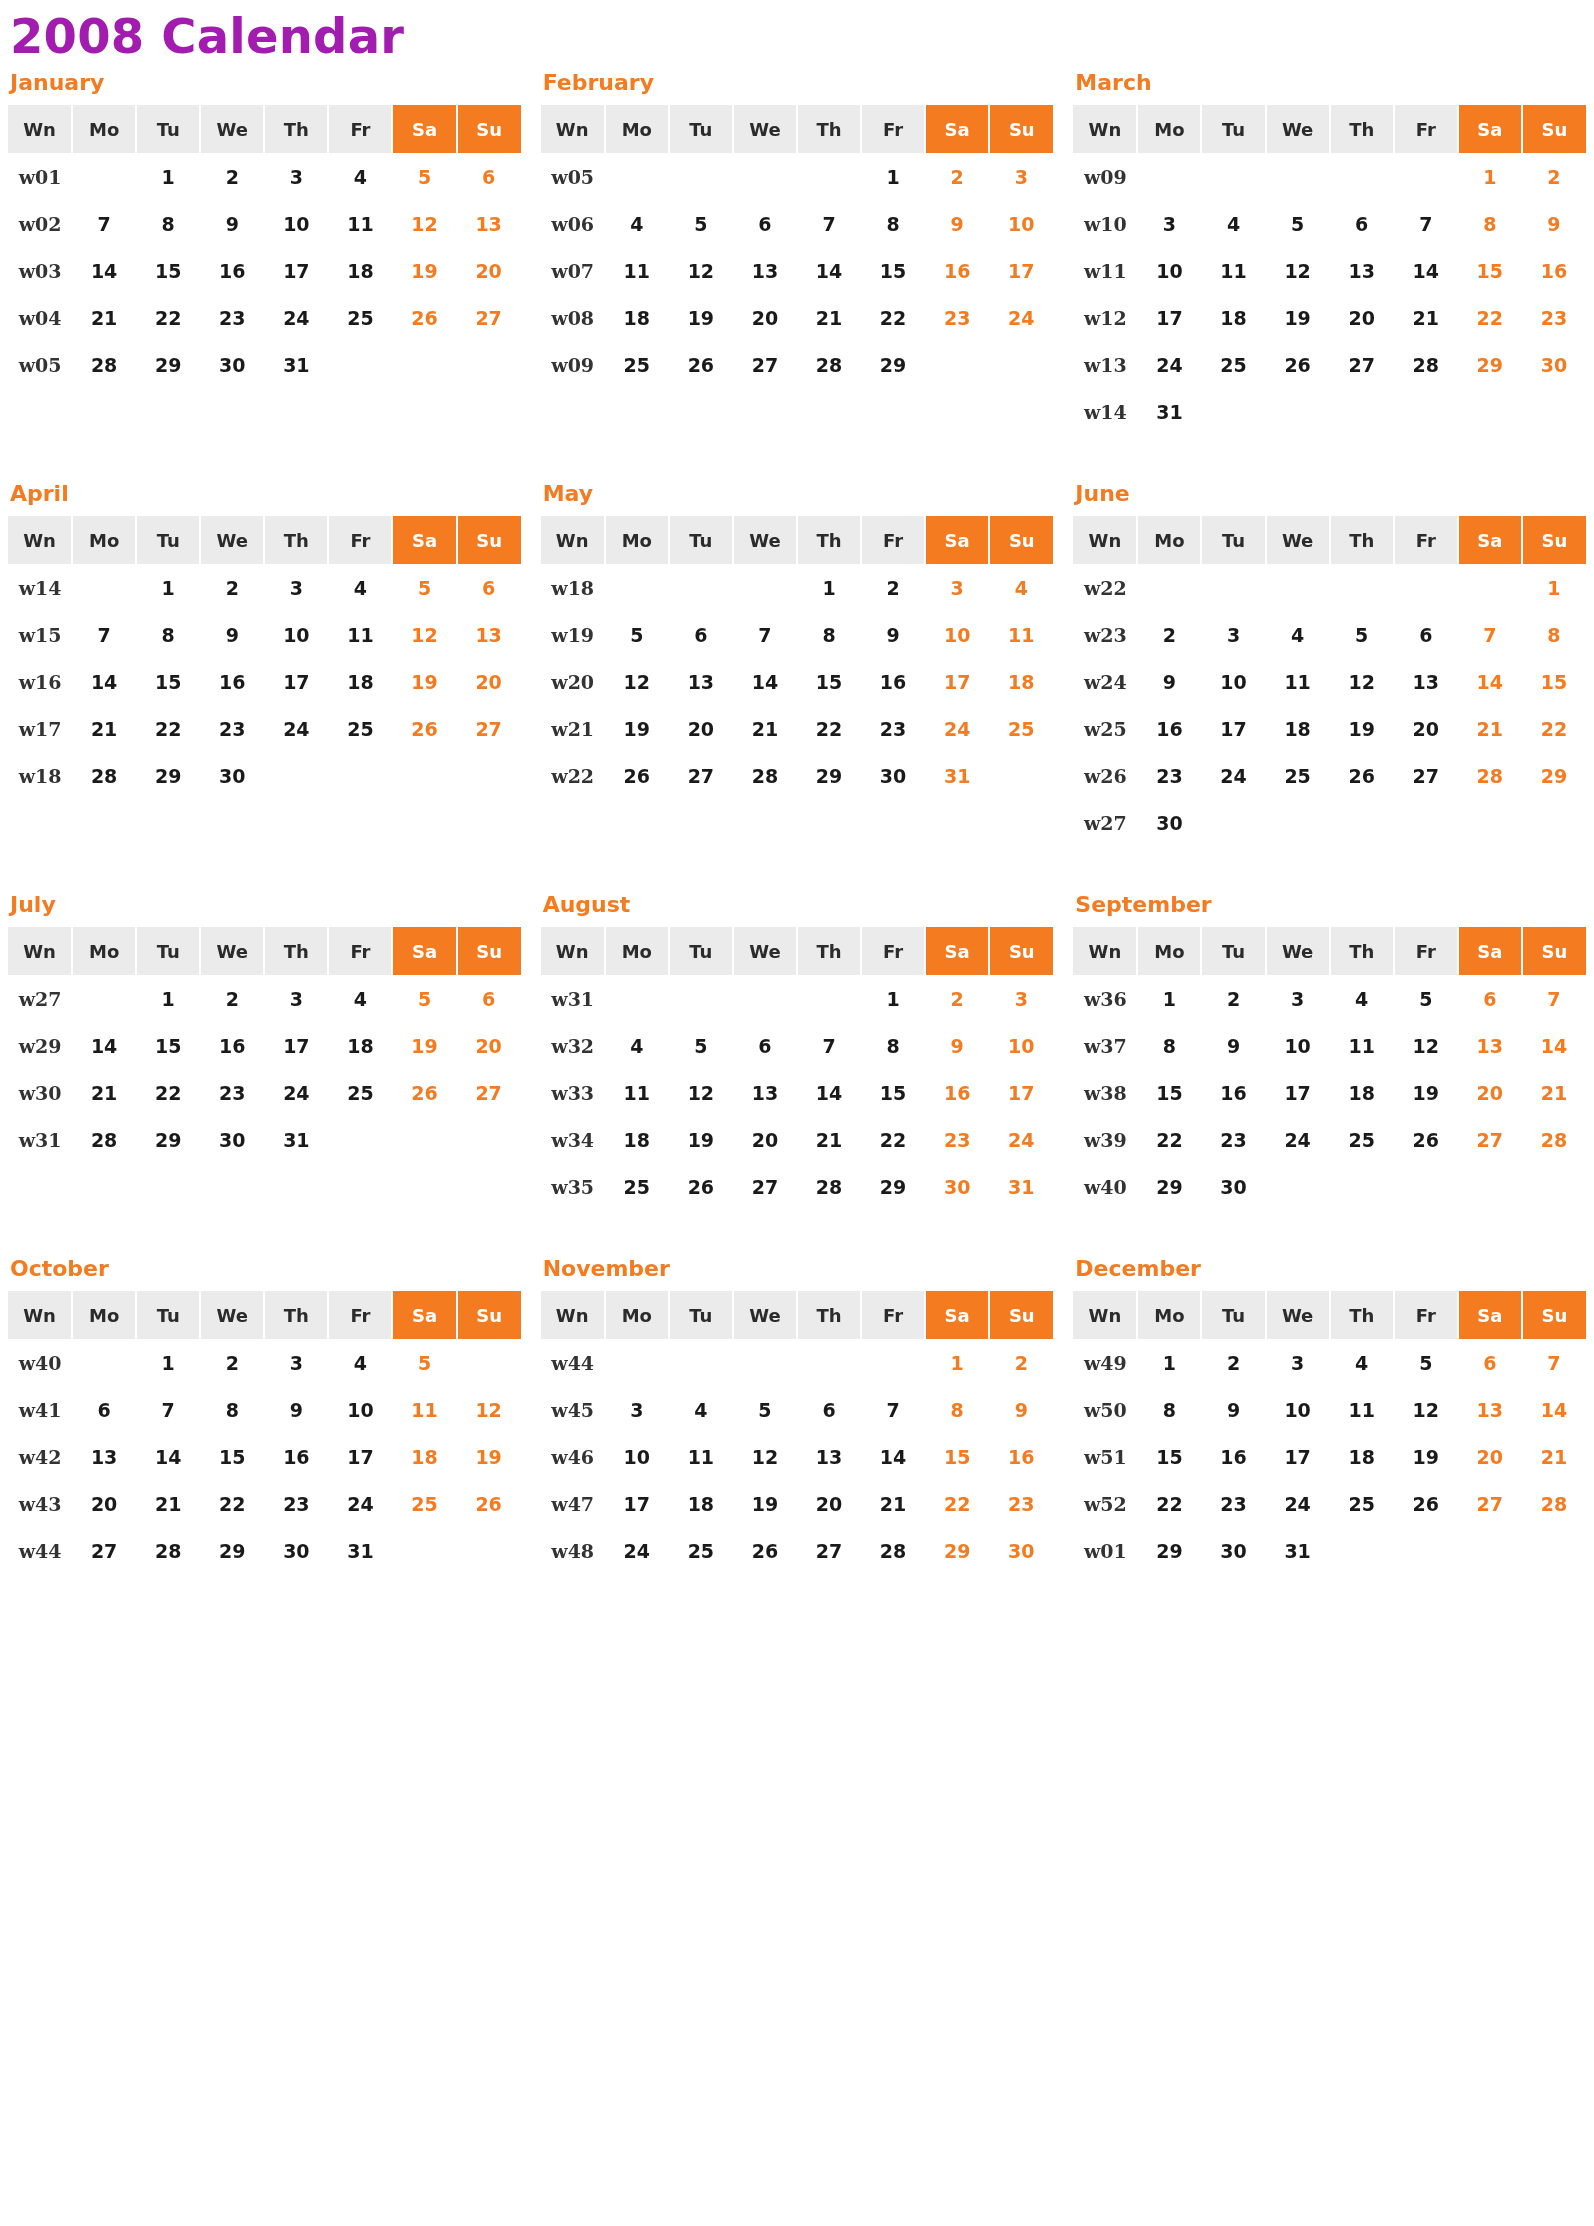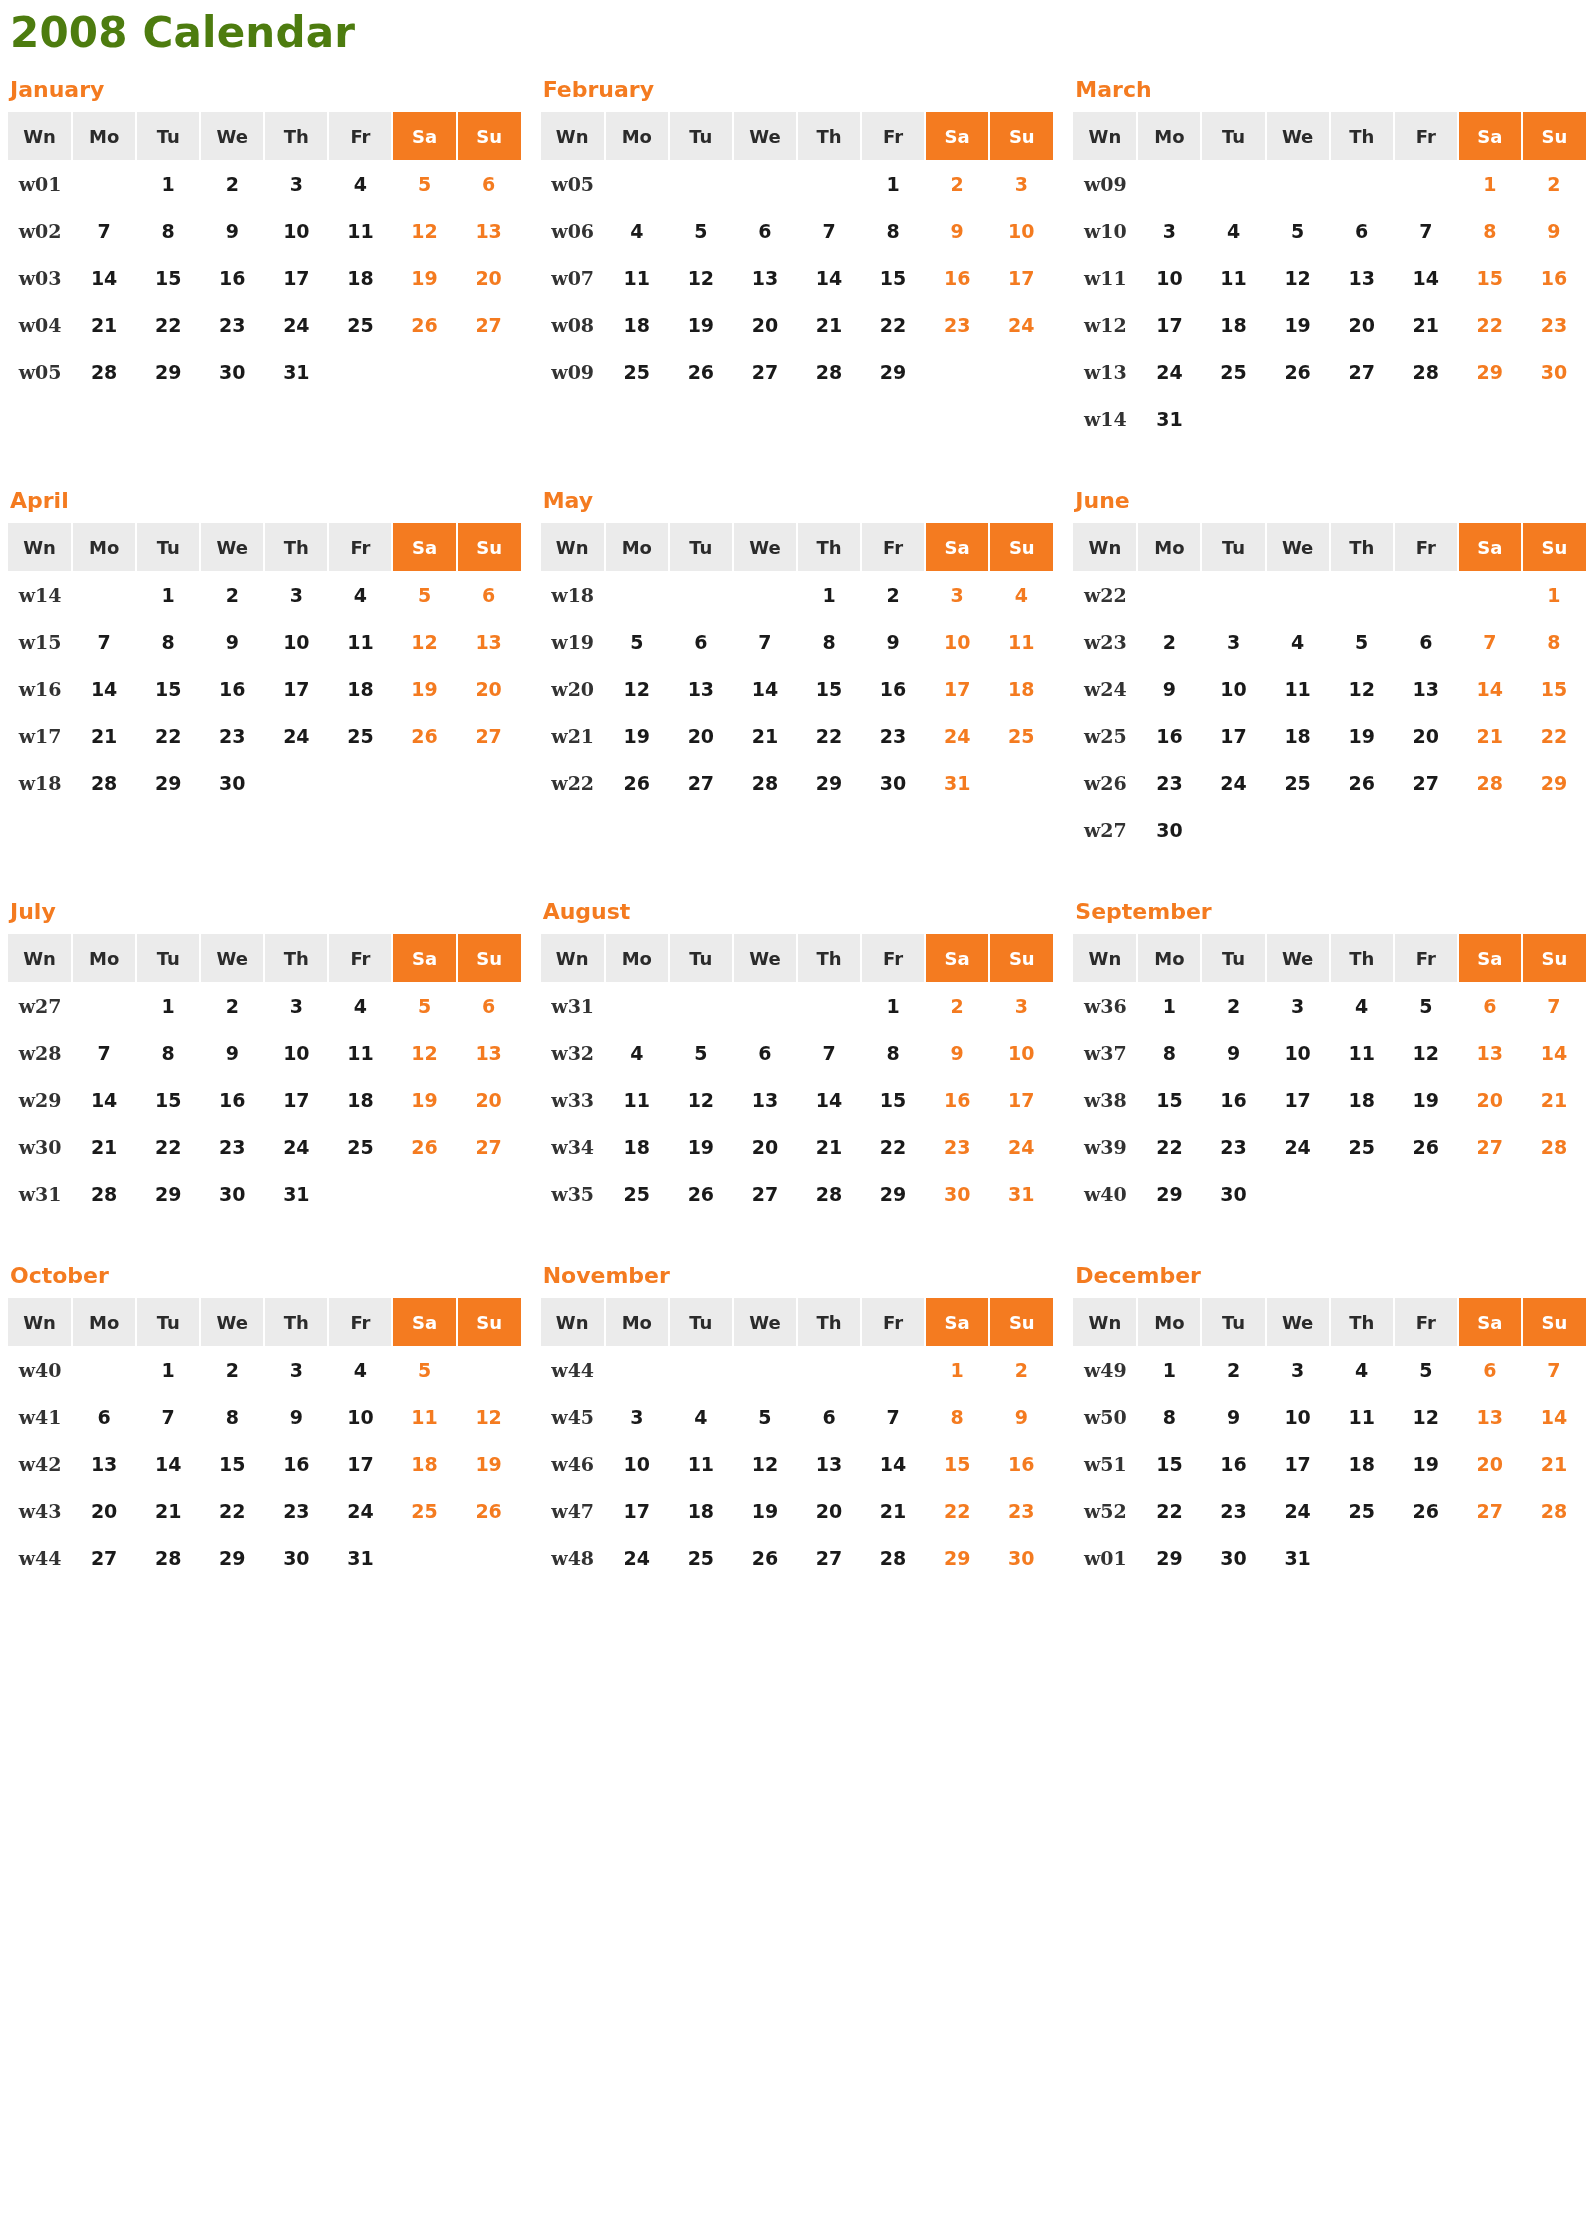--- a/index.html
+++ b/index.html
@@ -11,24 +11,24 @@
     width: 1594px;
     font-family: "DejaVu Sans", sans-serif;
     color: #1a1a1a;
   }
   .page {
     width: 1594px;
     box-sizing: border-box;
     padding: 0 0 20px 0;
   }
   .page-title {
-    font-size: 42px;
+    font-size: 48px;
     font-weight: bold;
-    color: #4d7c0f;
-    margin: 8px 0 20px 10px;
+    color: #a21caf;
+    margin: 8px 0 6px 10px;
     letter-spacing: 0.2px;
   }
   .grid {
     display: grid;
     grid-template-columns: repeat(3, 1fr);
     column-gap: 20px;
     row-gap: 0px;
     padding: 0 8px;
   }
   .month {
@@ -551,30 +551,20 @@
               <td class="wn">w27</td>
               <td class="day empty"></td>
               <td class="day">1</td>
               <td class="day">2</td>
               <td class="day">3</td>
               <td class="day">4</td>
               <td class="day weekend">5</td>
               <td class="day weekend">6</td>
             </tr>
             <tr>
-              <td class="wn">w28</td>
-              <td class="day">7</td>
-              <td class="day">8</td>
-              <td class="day">9</td>
-              <td class="day">10</td>
-              <td class="day">11</td>
-              <td class="day weekend">12</td>
-              <td class="day weekend">13</td>
-            </tr>
-            <tr>
               <td class="wn">w29</td>
               <td class="day">14</td>
               <td class="day">15</td>
               <td class="day">16</td>
               <td class="day">17</td>
               <td class="day">18</td>
               <td class="day weekend">19</td>
               <td class="day weekend">20</td>
             </tr>
             <tr>

